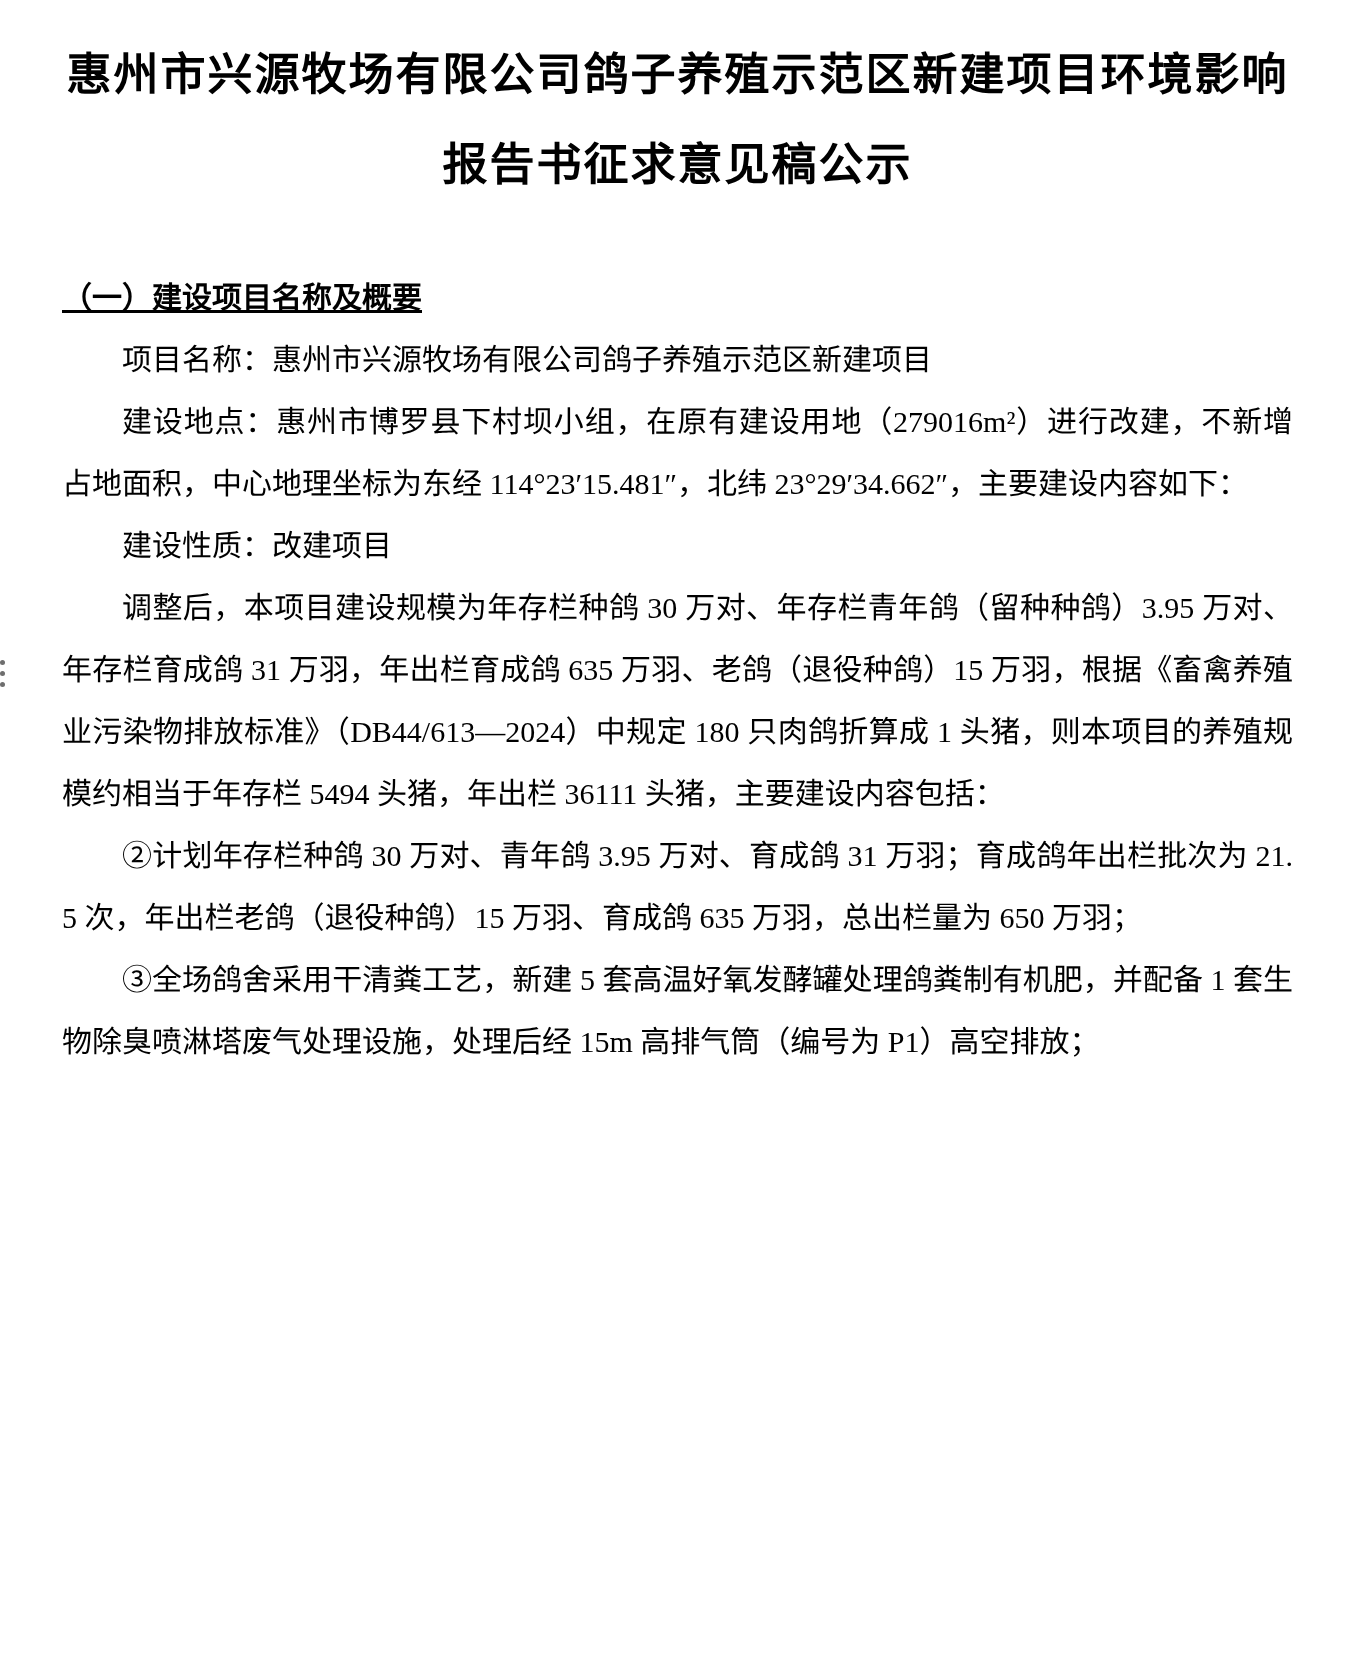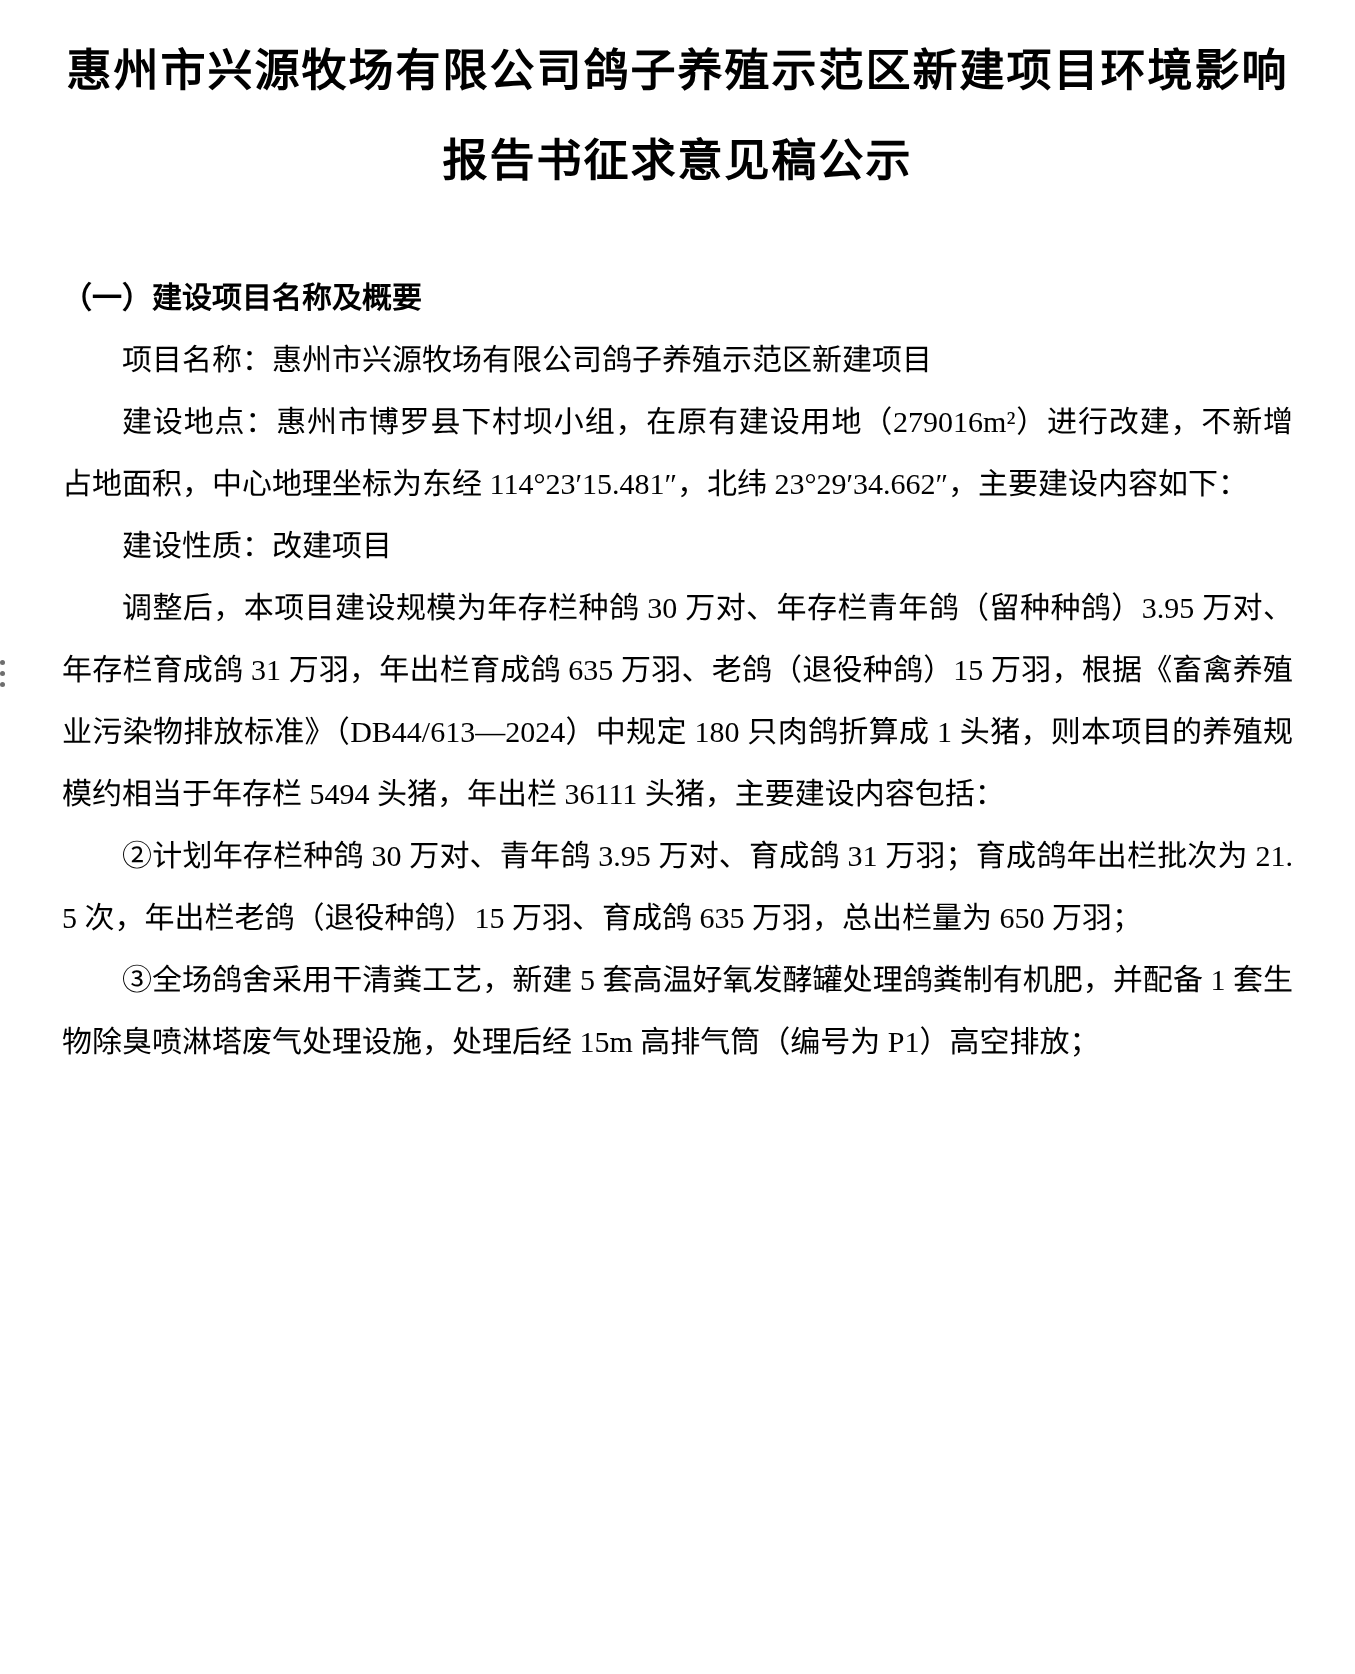--- a/index.html
+++ b/index.html
@@ -14,21 +14,21 @@
     font-family: "Liberation Serif", "DejaVu Serif", serif;
     overflow: hidden;
     position: relative;
   }
   .page {
     padding: 30px 62px 0 62px;
     box-sizing: border-box;
     width: 1355px;
   }
   .doc-title {
-    font-family: Liberation Mono, monospace;
+    font-family: Liberation Serif, serif;
     font-weight: bold;
     font-size: 45px;
     line-height: 90px;
     letter-spacing: 2px;
     text-align: center;
     margin: 0 0 57px 0;
   }
   .doc-title .title-line {
     display: block;
   }
@@ -39,20 +39,21 @@
     text-indent: 2em;
     margin: 0;
     word-break: break-all;
   }
   .section-heading {
     font-size: 30px;
     line-height: 62px;
     font-weight: bold;
     text-indent: 0;
     margin: 0;
+    text-decoration: underline;
   }
   .side-handle {
     position: absolute;
     left: 0px;
     top: 660px;
     width: 10px;
     display: flex;
     flex-direction: column;
     align-items: flex-start;
     gap: 6px;

